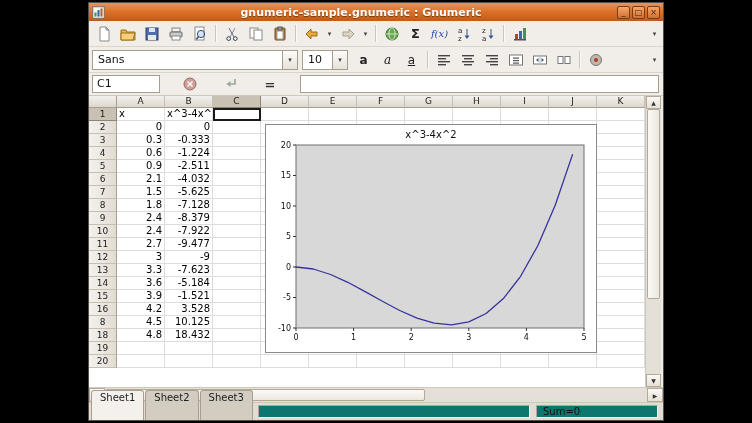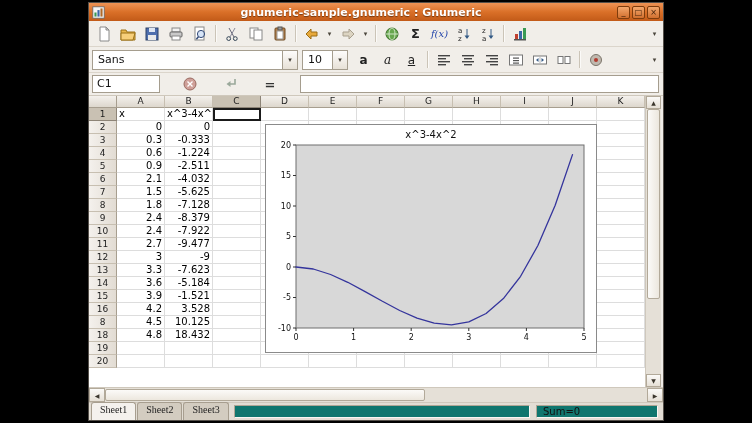--- a/index.html
+++ b/index.html
@@ -112,22 +112,22 @@
   .vthumb { height:190px; flex:0 0 190px; margin:0 1px; border:1px solid #B2A999; border-radius:2px; background:linear-gradient(90deg,#FBFAF8,#ECE7DE); }
   .vtrough { flex:1; }
   .hscrollrow { height:15px; flex:0 0 15px; display:flex; background:#E5E0D7; border-top:1px solid #CFC8BC; }
   .harrow { width:16px; flex:0 0 16px; }
   .hthumb { width:320px; flex:0 0 320px; margin:1px 0; border:1px solid #B2A999; border-radius:2px; background:linear-gradient(#FBFAF8,#ECE7DE); }
   .htrough { flex:1; }
   
   .bottombar { height:18px; flex:0 0 18px; display:flex; align-items:flex-end; background:#E2DDD4; border-top:1px solid #CFC8BC; font-size:10px; }
   .tabs { display:flex; align-items:flex-end; padding-left:2px; }
   .tab {
-    padding:1px 8px 4px 8px; margin-right:1px; line-height:12px; color:#1d1d1d;
-    border:1px solid #A79E8F; border-bottom:none; border-radius:3px 3px 0 0; background:#D3CCC0;font-family:Liberation Serif, serif;
+    padding:1px 8px 16px 8px; margin-right:1px; line-height:12px; color:#1d1d1d;
+    border:1px solid #A79E8F; border-bottom:none; border-radius:3px 3px 0 0; background:#D3CCC0;
   }
   .tab.active { background:#F4F1ED; }
   .status-box { margin:2px 2px 2px 4px; border:1px solid; border-color:#AFA695 #F8F6F2 #F8F6F2 #AFA695; background:#0f766e; }
   .status-info { flex:1; align-self:stretch; }
   .status-sum { width:122px; align-self:stretch; display:flex; align-items:center; padding:0 6px; margin-right:5px; color:#111; }
 </style>
 </head>
 <body>
 
 <div class="window">

